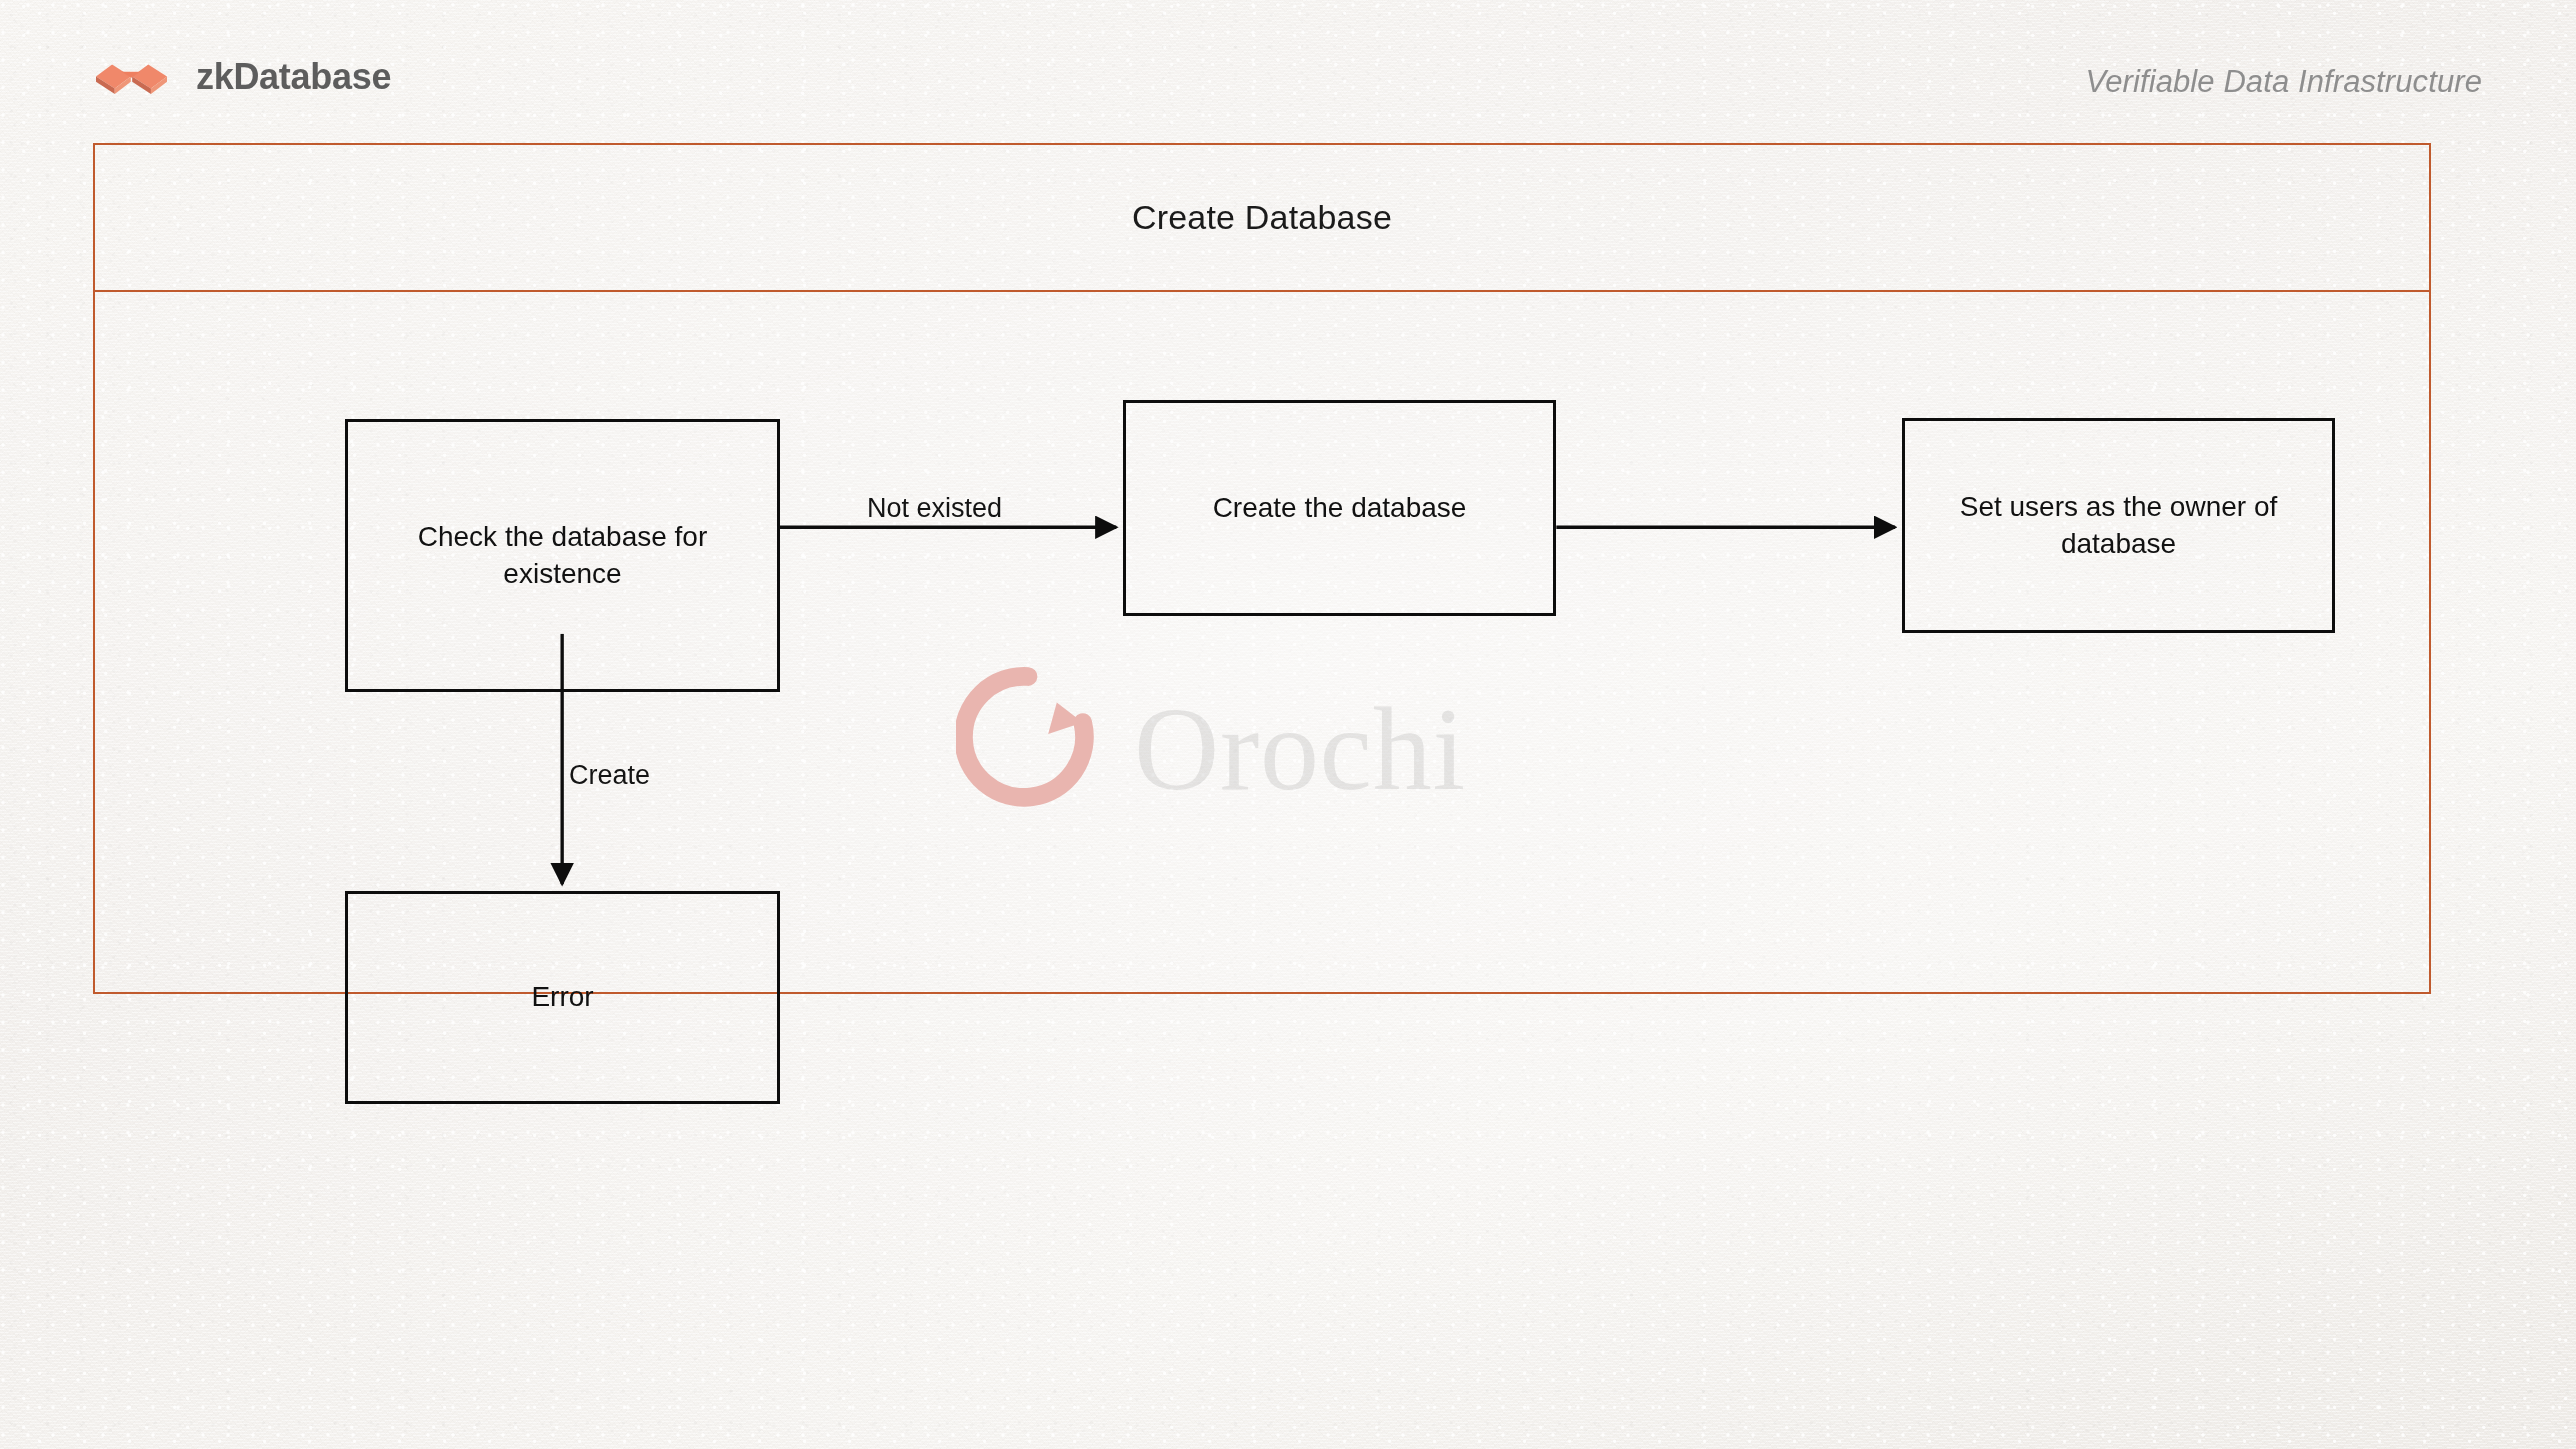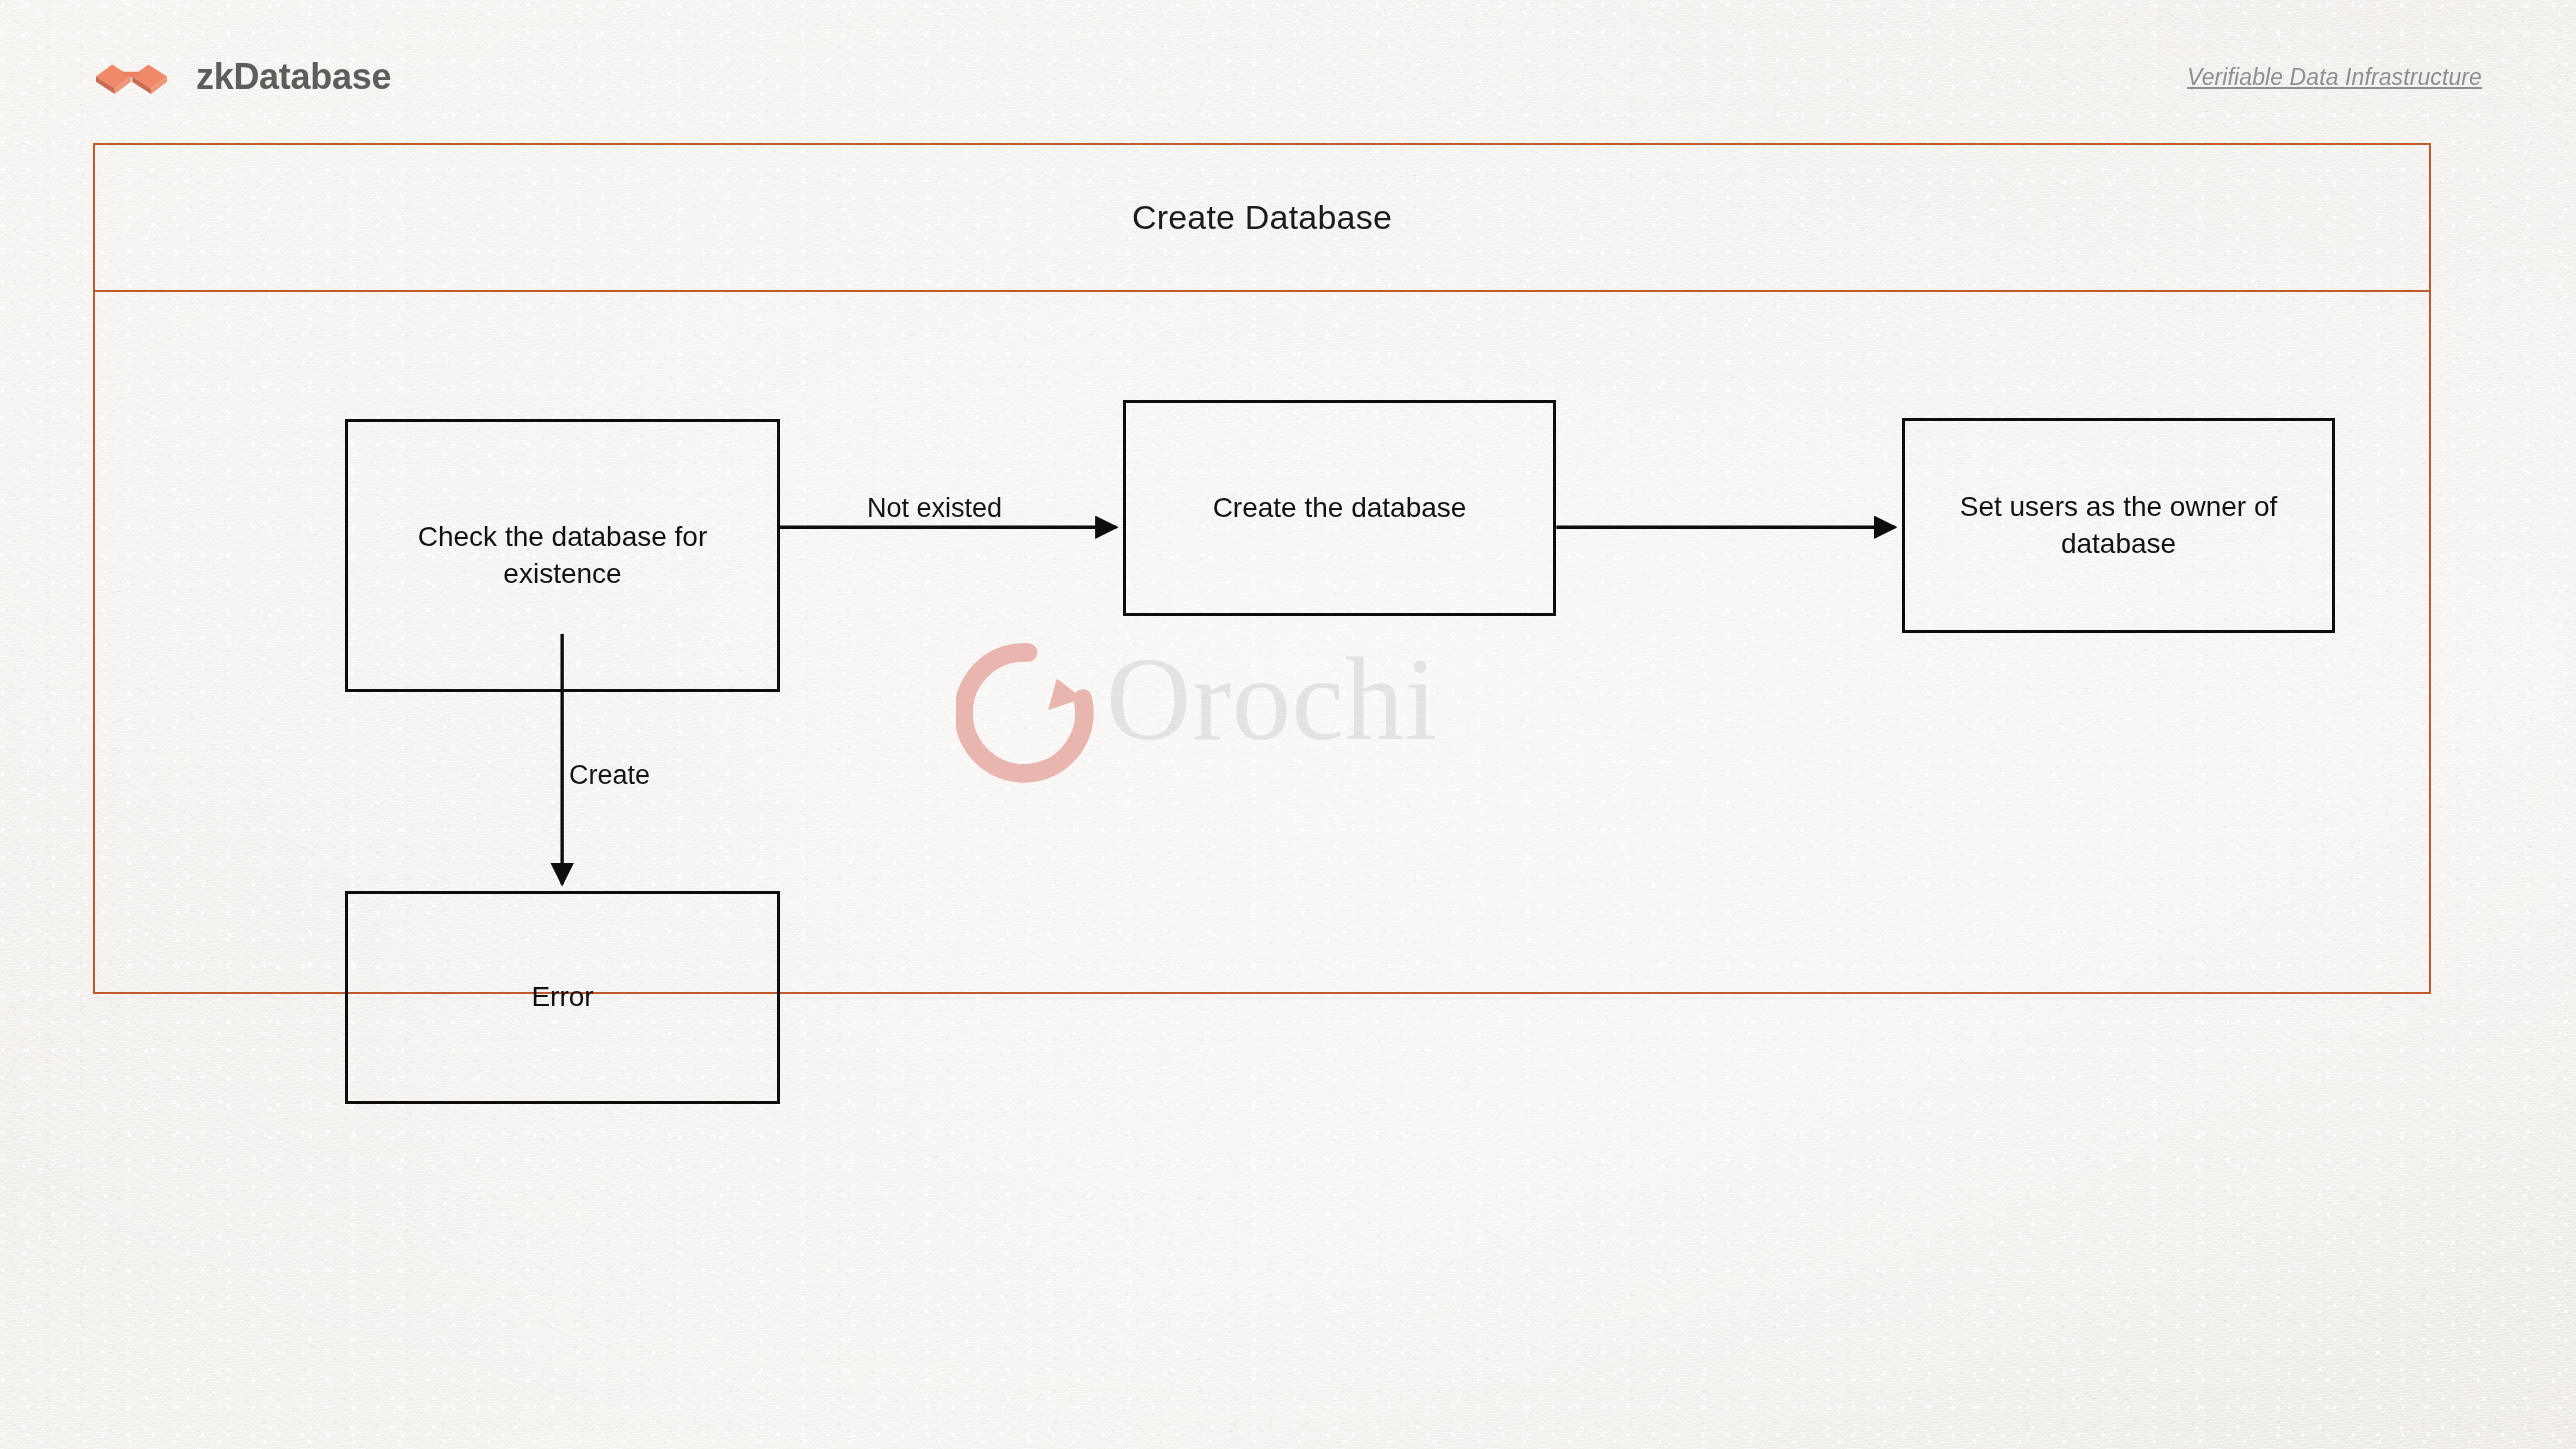--- a/index.html
+++ b/index.html
@@ -61,26 +61,25 @@
   #brand-name {
     font-size: 36px;
     font-weight: bold;
     color: #5d5d5d;
     letter-spacing: -0.3px;
     white-space: nowrap;
   }
   #tagline {
     position: absolute;
     right: 94px; top: 64px;
-    font-size: 23px;
+    font-size: 31px;
     font-style: italic;
     color: #8e8e8e;
     white-space: nowrap;
     letter-spacing: 0.1px;
-    text-decoration: underline;
   }
 
   
   #frame {
     position: absolute;
     left: 93px; top: 143px;
     width: 2338px; height: 851px;
     border: 2px solid #c05a2d;
     box-sizing: border-box;
   }
@@ -99,22 +98,22 @@
     color: #1b1b1b;
     letter-spacing: 0.2px;
   }
 
   
   #watermark {
     position: absolute;
     left: 956px; top: 641px;
     width: 637px; height: 168px;
     display: flex;
-    align-items: flex-start;
-    gap: 6px;
+    align-items: flex-end;
+    gap: 34px;
     pointer-events: none;
   }
   #watermark-mark { width: 144px; height: 144px; flex: 0 0 auto; }
   #watermark-text {
     font-family: "Liberation Serif", serif;
     font-size: 118px;
     color: rgba(120,120,120,0.16);
     letter-spacing: 0.7px;
     line-height: 1;
   }

